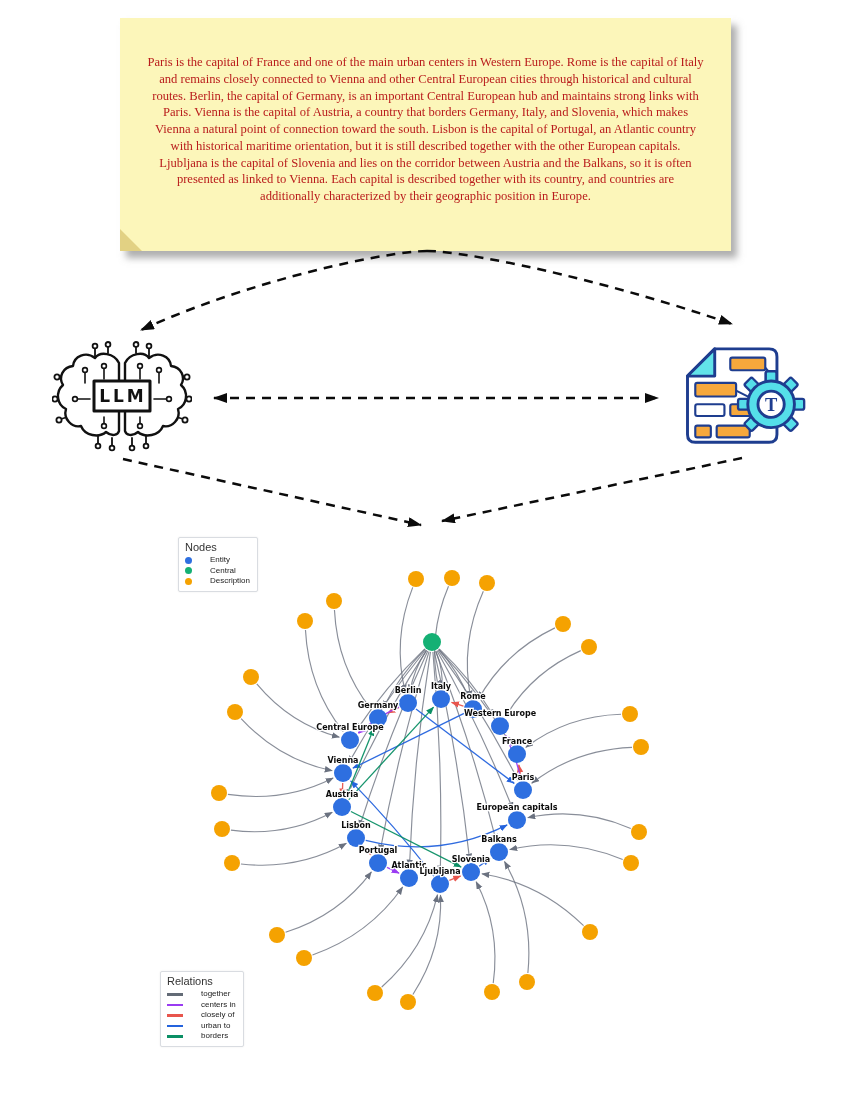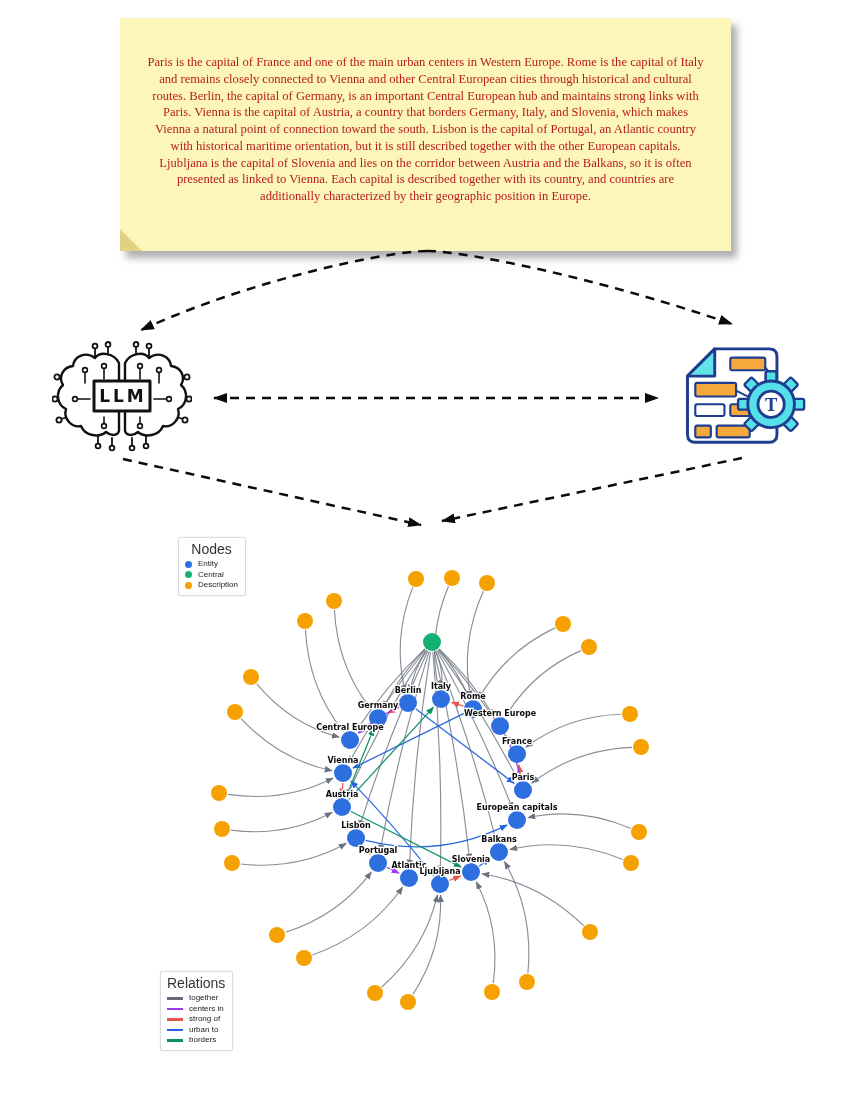--- a/index.html
+++ b/index.html
@@ -13,22 +13,22 @@
              text-align:center;padding:6px 26px 16px 26px;}
   .note-fold{position:absolute;left:0;bottom:0;width:0;height:0;
              border-bottom:22px solid #E2D183;border-right:22px solid transparent;}
 
   
   .icon-svg{position:absolute;}
 
   
   .legend{position:absolute;background:#fff;border:1px solid #d9dce1;border-radius:2px;
           padding:3px 7px 4px 6px;font-size:8px;color:#222;box-shadow:0 0 2px rgba(0,0,0,.08);}
-  .legend-title{text-align:center;color:#333;margin-bottom:2px;font-size:14px;}
-  .legend-row{display:flex;align-items:center;gap:6px;line-height:10.5px;white-space:nowrap;}
+  .legend-title{color:#333;margin-bottom:2px;font-size:11px;}
+  .legend-row{display:flex;align-items:center;gap:18px;line-height:10.5px;white-space:nowrap;}
   .legend-dot{width:7px;height:7px;border-radius:50%;flex:0 0 auto;}
   .legend-line{width:16px;height:2.5px;flex:0 0 auto;}
 
   svg text.node-label{font-family:"DejaVu Sans",sans-serif;font-weight:bold;font-size:8px;
                       fill:#0b0b0b;paint-order:stroke;stroke:#ffffff;stroke-width:2.4px;
                       text-anchor:middle;}
   svg text.llm-label{font-family:"DejaVu Sans",sans-serif;font-weight:bold;font-size:17px;
                      letter-spacing:3px;fill:#111;text-anchor:middle;}
   svg text.gear-letter{font-family:"Liberation Serif",serif;font-weight:bold;font-size:19px;
                        fill:#1E3D8F;text-anchor:middle;}
@@ -320,21 +320,21 @@
         <div class="legend-row">
           <span class="legend-line" style="background: rgb(99, 107, 118);"></span>
           <span>together</span>
         </div>
         <div class="legend-row">
           <span class="legend-line" style="background: rgb(154, 59, 242);"></span>
           <span>centers in</span>
         </div>
         <div class="legend-row">
           <span class="legend-line" style="background: rgb(232, 85, 77);"></span>
-          <span>strong of</span>
+          <span>closely of</span>
         </div>
         <div class="legend-row">
           <span class="legend-line" style="background: rgb(36, 99, 221);"></span>
           <span>urban to</span>
         </div>
         <div class="legend-row">
           <span class="legend-line" style="background: rgb(11, 143, 101);"></span>
           <span>borders</span>
         </div>
       </div>

